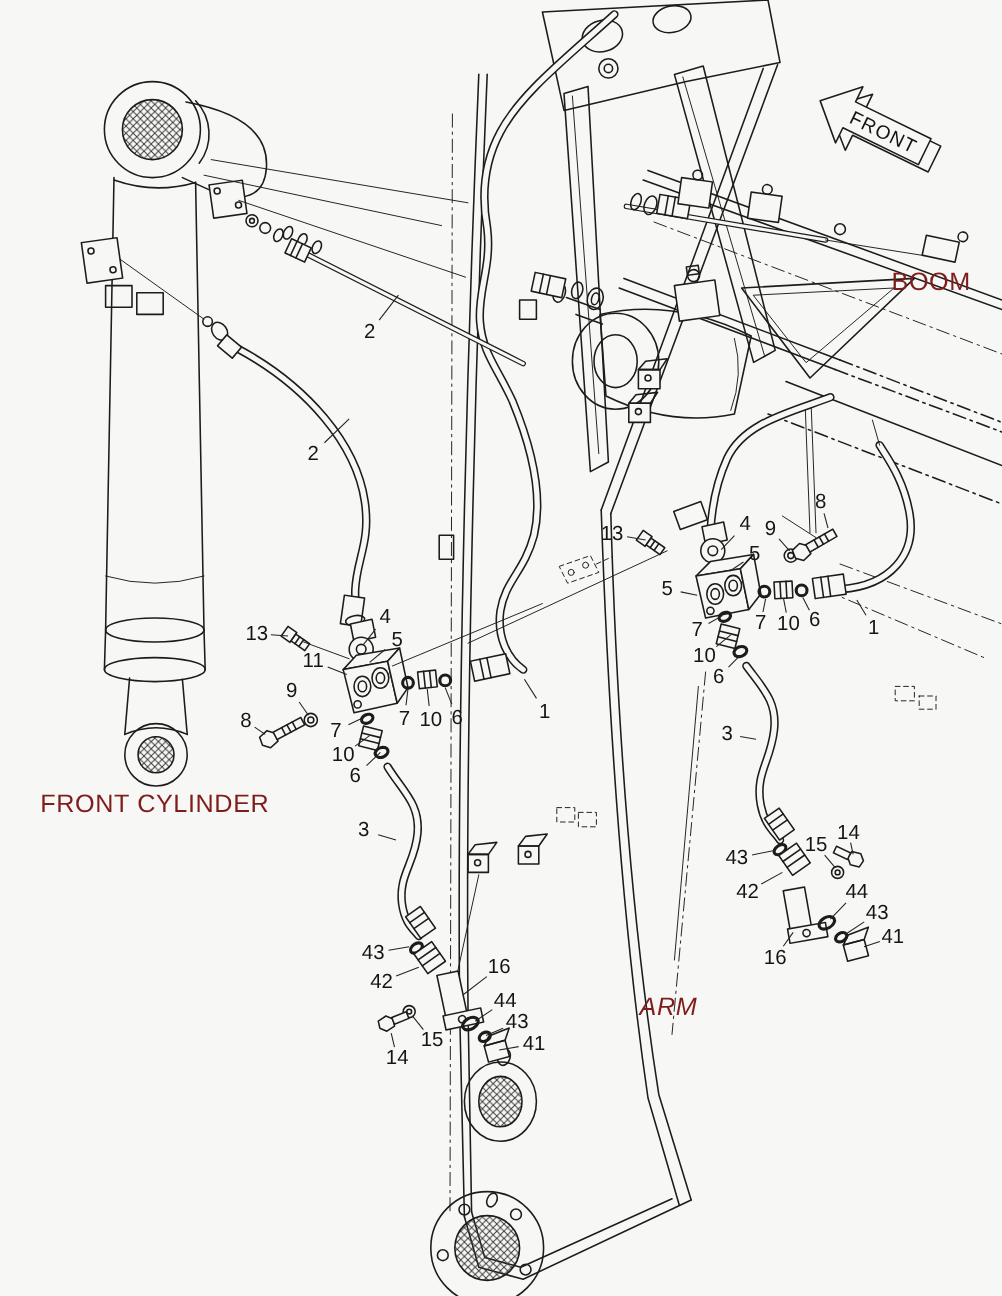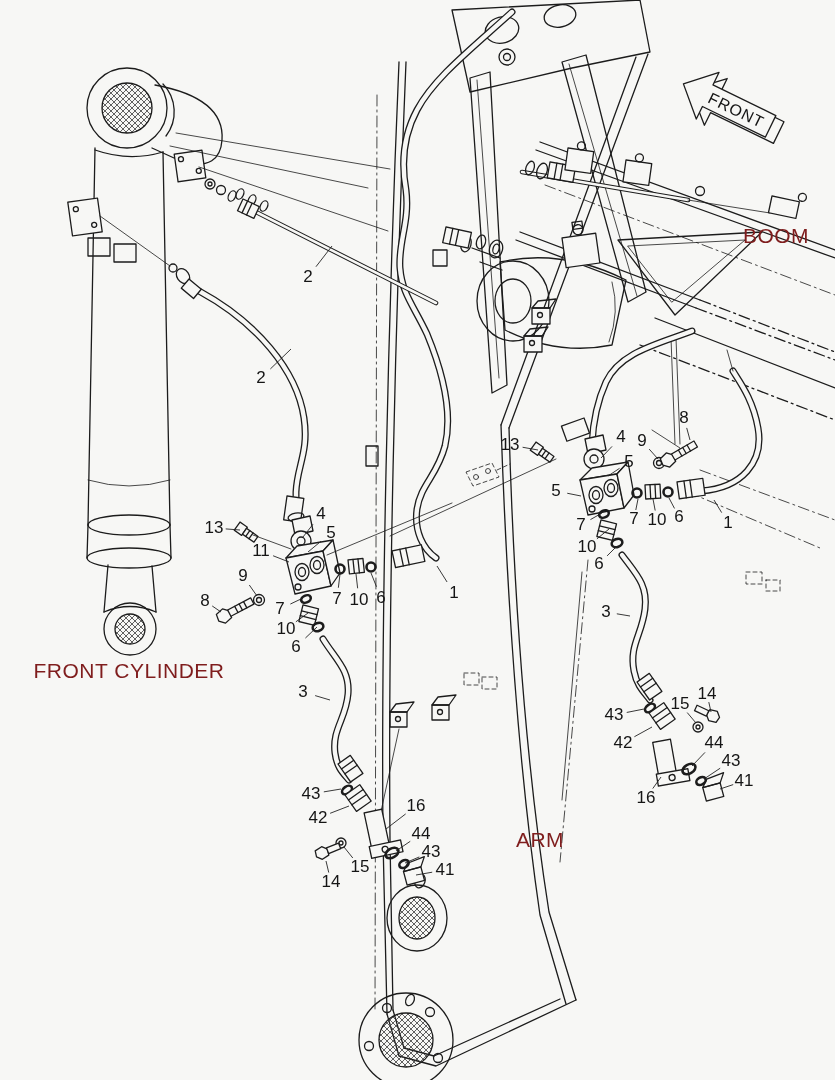--- a/index.html
+++ b/index.html
@@ -480,21 +480,21 @@
         <line x1="687.2" y1="712.55" x2="696" y2="723"></line>
         <line x1="708.8" y1="702.1" x2="711" y2="712"></line>
         <line x1="705.0141056024243" y1="752.3943441429201" x2="692" y2="766"></line>
         <line x1="720.183346173608" y1="768.211102550928" x2="704" y2="779"></line>
         <line x1="733.2" y1="784.6" x2="720" y2="789"></line>
         <line x1="652.75" y1="788.55" x2="661" y2="777"></line>
       </g>
 </svg>
 
 <div class="floating-label" style="left: 776px; top: 236px;">BOOM</div>
-<div class="floating-label" style="left: 540px; top: 840px;">ARM</div>
+<div class="floating-label" style="left: 557px; top: 840px; font-style: italic;">ARM</div>
 <div class="floating-label" style="left: 129px; top: 671px;">FRONT CYLINDER</div>
 
 <div class="callout" style="left: 308px; top: 277px;">2</div>
     <div class="callout" style="left: 261px; top: 378px;">2</div>
     <div class="callout" style="left: 214px; top: 528px;">13</div>
     <div class="callout" style="left: 321px; top: 514px;">4</div>
     <div class="callout" style="left: 331px; top: 533px;">5</div>
     <div class="callout" style="left: 261px; top: 551px;">11</div>
     <div class="callout" style="left: 243px; top: 576px;">9</div>
     <div class="callout" style="left: 205px; top: 601px;">8</div>

